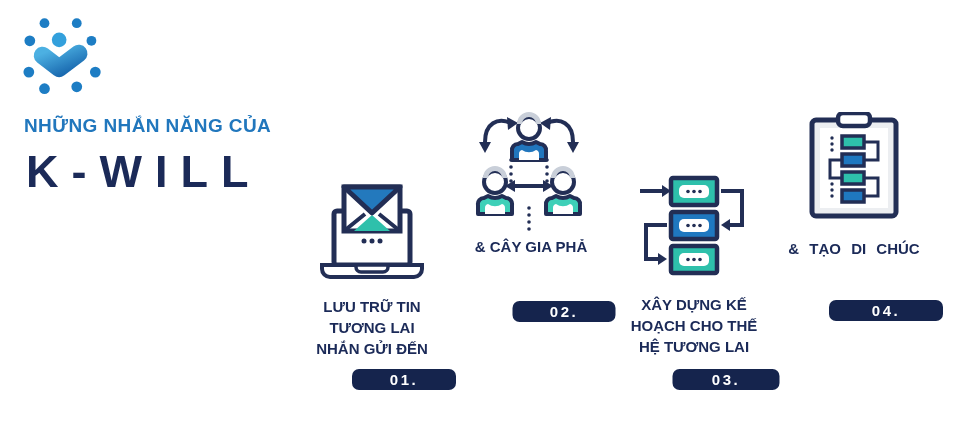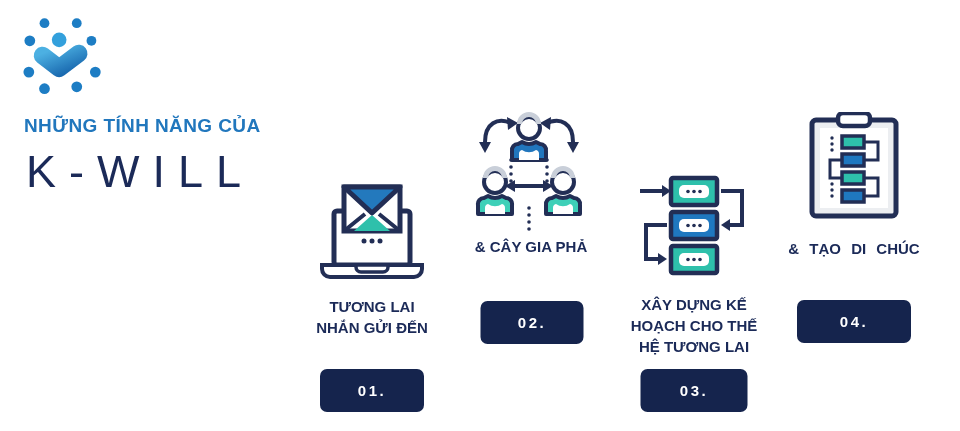--- a/index.html
+++ b/index.html
@@ -12,39 +12,39 @@
 
   
   #logo{left:22px;top:8px;width:88px;height:94px;}
   #tagline{
     left:24px;top:115px;width:300px;
     font-size:19px;font-weight:700;letter-spacing:.4px;
     color:#2177bd;white-space:nowrap;
   }
   #brand-title{
     left:26px;top:146px;width:400px;
-    font-size:45px;font-weight:400;letter-spacing:13px;
+    font-size:45px;font-weight:700;letter-spacing:13px;
     color:#1b2a58;white-space:nowrap;
   }
 
   
   .icon-box{transform:translateX(-50%);}
   .feat-title{
     transform:translateX(-50%);
     width:180px;text-align:center;
     font-size:15px;font-weight:700;color:#1b2a58;line-height:21px;
     white-space:nowrap;
   }
   .feat-title.two-line{line-height:20px;}
   .feat-title.spread{word-spacing:6px;}
   .badge{
     transform:translateX(-50%);
-    height:43px;border-radius:7px;background:#15244d;
+    height:21px;border-radius:7px;background:#15244d;
     display:flex;align-items:center;justify-content:center;
-    color:#ffffff;font-size:15px;font-weight:700;letter-spacing:2.5px;
+    color:#ffffff;font-size:15px;font-weight:700;letter-spacing:2.5px;margin-left:32px;
   }
 </style>
 </head>
 <body>
 
 <div class="abs" id="logo">
   <svg width="88" height="94" viewBox="0 0 90 95">
     <defs>
       <linearGradient id="vgrad" x1="0" y1="0" x2="1" y2="1">
         <stop offset="0" stop-color="#4cb0e2"></stop>
@@ -57,38 +57,39 @@
     <circle cx="71" cy="33" r="5" fill="#1d7dc4"></circle>
     <circle cx="7" cy="65" r="5.5" fill="#1d7dc4"></circle>
     <circle cx="75" cy="65" r="5.5" fill="#1d7dc4"></circle>
     <circle cx="23" cy="82" r="5.5" fill="#1d7dc4"></circle>
     <circle cx="56" cy="80" r="5.5" fill="#1d7dc4"></circle>
     <circle cx="38" cy="32" r="7.5" fill="#33a0dc"></circle>
     <path d="M21 48 L38 61 L58 46" fill="none" stroke="url(#vgrad)" stroke-width="18" stroke-linecap="round" stroke-linejoin="round"></path>
   </svg>
 </div>
 
-<div class="abs" id="tagline">NHỮNG TÍNH NĂNG CỦA</div>
+<div class="abs" id="tagline">NHỮNG NHẮN NĂNG CỦA</div>
 <div class="abs" id="brand-title">K-WILL</div>
 
 <div class="abs icon-box" style="left:372px;top:183px;">
   <svg width="104" height="96" viewBox="0 0 104 96">
     <rect x="14" y="28" width="76" height="54" rx="3" fill="#ffffff" stroke="#222e55" stroke-width="5"></rect>
     <path d="M2 82 H102 V86 A8 8 0 0 1 94 94 H10 A8 8 0 0 1 2 86 Z" fill="#ffffff" stroke="#222e55" stroke-width="4"></path>
     <path d="M36 82 H68 V84 A5 5 0 0 1 63 89 H41 A5 5 0 0 1 36 84 Z" fill="#ffffff" stroke="#222e55" stroke-width="3.5"></path>
     <circle cx="44" cy="58" r="2.5" fill="#222e55"></circle>
     <circle cx="52" cy="58" r="2.5" fill="#222e55"></circle>
     <circle cx="60" cy="58" r="2.5" fill="#222e55"></circle>
     <rect x="24" y="4" width="56" height="44" fill="#ffffff" stroke="#222e55" stroke-width="5"></rect>
     <polygon points="34,48 70,48 52,32" fill="#2ec0ab"></polygon>
     <polygon points="24,4 80,4 52,30" fill="#2379bd" stroke="#222e55" stroke-width="5" stroke-linejoin="round"></polygon>
     <path d="M24 48 L45 31 M80 48 L59 31" fill="none" stroke="#222e55" stroke-width="4"></path>
   </svg>
 </div>
 <div class="abs feat-title" style="left:372px;top:296px;">
+  <div>LƯU TRỮ TIN</div>
   <div>TƯƠNG LAI</div>
   <div>NHẮN GỬI ĐẾN</div>
 </div>
 <div class="abs badge" style="left:372px;top:369px;width:104px;">01.</div>
 
 <div class="abs icon-box" style="left:529px;top:108px;">
   <svg width="124" height="126" viewBox="0 0 124 126">
 
     <path d="M46 16 C30 8 18 16 18 34" fill="none" stroke="#222e55" stroke-width="4"></path>
     <polygon points="12,34 24,34 18,45" fill="#222e55"></polygon>

